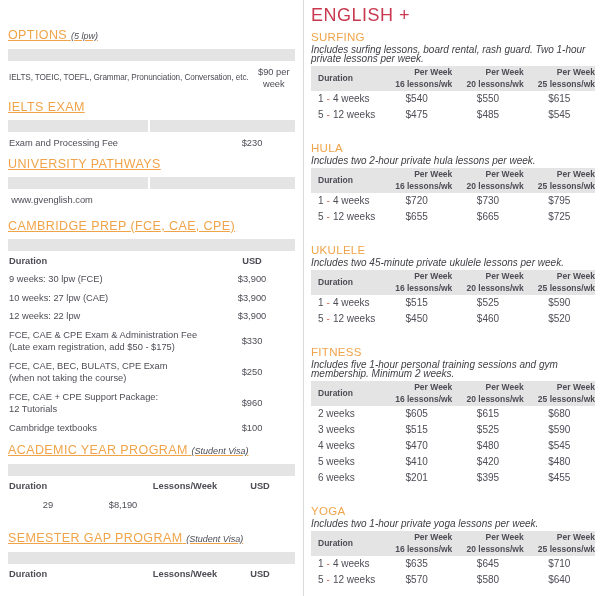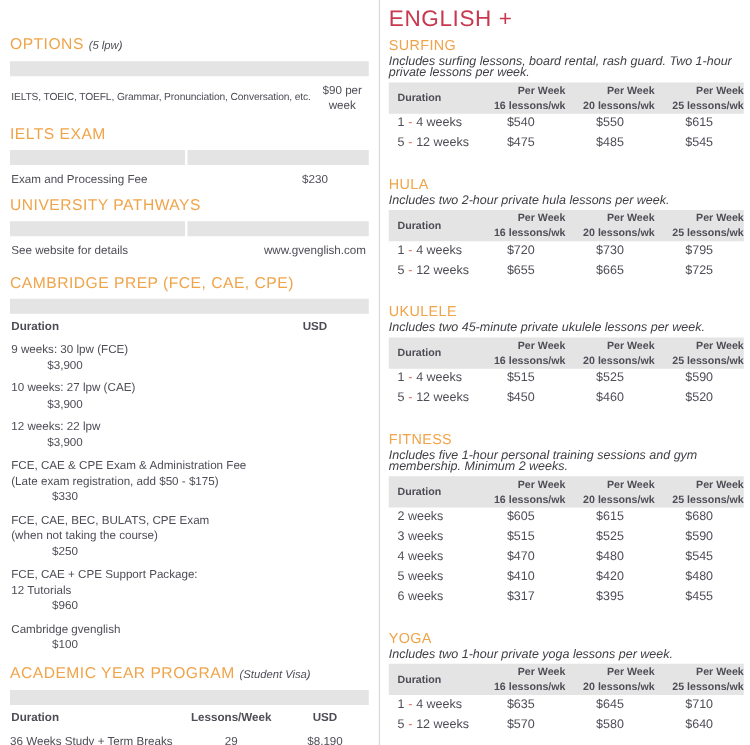--- a/index.html
+++ b/index.html
@@ -5,35 +5,35 @@
   html,body{margin:0;padding:0;}
   body{
     width:600px;height:596px;overflow:hidden;background:#fff;
     font-family:"Liberation Sans","DejaVu Sans",sans-serif;
     color:#4d4d56;
   }
   .page{display:flex;width:600px;height:596px;}
 
   
   .col-left{width:303px;box-sizing:border-box;padding:28px 8px 0 8px;}
-  .lhead{margin:0;font-size:12.5px;font-weight:400;letter-spacing:.4px;color:#f0a449;line-height:15px;white-space:nowrap;}
+  .lhead{margin:0;font-size:12.5px;font-weight:400;letter-spacing:.4px;color:#f0a449;line-height:15px;white-space:nowrap;text-decoration:underline;}
   .hnote{font-size:9px;font-style:italic;letter-spacing:0;color:#4d4d56;}
   .bar{height:12px;margin-top:5px;background:#e4e4e4;}
   .bar.split{background:none;display:flex;}
   .bar.split .seg{background:#e4e4e4;height:12px;}
   .bar.split .seg.a{width:140px;margin-right:2px;}
   .bar.split .seg.b{flex:1;}
   .lrow{display:flex;align-items:center;padding:5px 0 4px 1px;font-size:9.3px;line-height:12px;}
   .lrow .lc1{flex:1;padding-right:4px;white-space:pre-line;}
   .lrow .lc1.small{font-size:8.2px;white-space:nowrap;letter-spacing:-.1px;}
   .lrow .lc2{width:86px;text-align:center;}
   .lhdr{display:flex;font-weight:700;font-size:9.3px;line-height:12px;padding:4px 0 3px 1px;}
   .lhdr .lc1{flex:1;}
   .lhdr .lc2{width:86px;text-align:center;}
-  .crow{display:flex;padding:3px 0 3px 1px;font-size:9.3px;line-height:12.5px;flex-direction:column;}
+  .crow{display:flex;align-items:center;padding:3px 0 3px 1px;font-size:9.3px;line-height:12.5px;}
   .crow .lc1{flex:1;padding-right:4px;white-space:pre-line;}
   .crow .lc2{width:86px;text-align:center;}
   .l3 .lcw{width:80px;text-align:center;}
   .l3 .lc3{width:70px;text-align:center;flex:none;}
   .l3 .lc1{flex:1;}
   .lrow3{display:flex;align-items:center;padding:4px 0;font-size:9.3px;line-height:12px;}
   .lhdr3{display:flex;font-weight:700;font-size:9.3px;line-height:12px;padding:4px 0 3px 1px;}
   .mb6{margin-bottom:6px;} .mb14{margin-bottom:4px;} .mb9{margin-bottom:9px;} .mb16{margin-bottom:16px;}
 
   
@@ -79,21 +79,20 @@
       </div>
     </section>
 
     <section class="mb9">
       <h2 class="lhead">UNIVERSITY PATHWAYS</h2>
       <div class="bar split">
           <div class="seg a"></div>
           <div class="seg b"></div>
         </div>
       <div class="lrow">
-        <div class="lc1">See website for details</div>
         <div class="lc2">www.gvenglish.com</div>
       </div>
     </section>
 
     <section class="mb6">
       <h2 class="lhead">CAMBRIDGE PREP (FCE, CAE, CPE)</h2>
       <div class="bar"></div>
       <div class="lhdr">
         <div class="lc1">Duration</div>
         <div class="lc2">USD</div>
@@ -119,41 +118,41 @@
         <div class="lc1">FCE, CAE, BEC, BULATS, CPE Exam
 (when not taking the course)</div>
         <div class="lc2">$250</div>
       </div>
       <div class="crow">
         <div class="lc1">FCE, CAE + CPE Support Package:
 12 Tutorials</div>
         <div class="lc2">$960</div>
       </div>
       <div class="crow">
-        <div class="lc1">Cambridge gvenglish</div>
+        <div class="lc1">Cambridge textbooks</div>
         <div class="lc2">$100</div>
       </div>
     </section>
 
     <section class="mb16">
       <h2 class="lhead"><span>ACADEMIC YEAR PROGRAM</span> <span class="hnote">(Student Visa)</span></h2>
       <div class="bar"></div>
       <div class="lhdr3 l3">
         <div class="lc1">Duration</div>
         <div class="lcw">Lessons/Week</div>
         <div class="lc3">USD</div>
       </div>
       <div class="lrow3 l3">
-        <div class="lc1">36 Weeks Study + Term Breaks</div>
         <div class="lcw">29</div>
         <div class="lc3">$8,190</div>
       </div>
     </section>
 
     <section>
+      <h2 class="lhead"><span>SEMESTER GAP PROGRAM</span> <span class="hnote">(Student Visa)</span></h2>
       <div class="bar"></div>
       <div class="lhdr3 l3">
         <div class="lc1">Duration</div>
         <div class="lcw">Lessons/Week</div>
         <div class="lc3">USD</div>
       </div>
       <div class="lrow3 l3">
         
         
         
@@ -274,21 +273,21 @@
         <div class="rc">$545</div>
       </div>
       <div class="rrow">
         <div class="rc-dur"><span>5 weeks</span><span class="sep"></span><span></span></div>
         <div class="rc">$410</div>
         <div class="rc">$420</div>
         <div class="rc">$480</div>
       </div>
       <div class="rrow">
         <div class="rc-dur"><span>6 weeks</span><span class="sep"></span><span></span></div>
-        <div class="rc">$317</div>
+        <div class="rc">$201</div>
         <div class="rc">$395</div>
         <div class="rc">$455</div>
       </div>
     </section>
 
     <section class="rsec">
       <h3 class="rhead">YOGA</h3>
       <p class="rdesc">Includes two 1-hour private yoga lessons per week.</p>
       <div class="rhdr">
         <div class="rc-dur">Duration</div>

